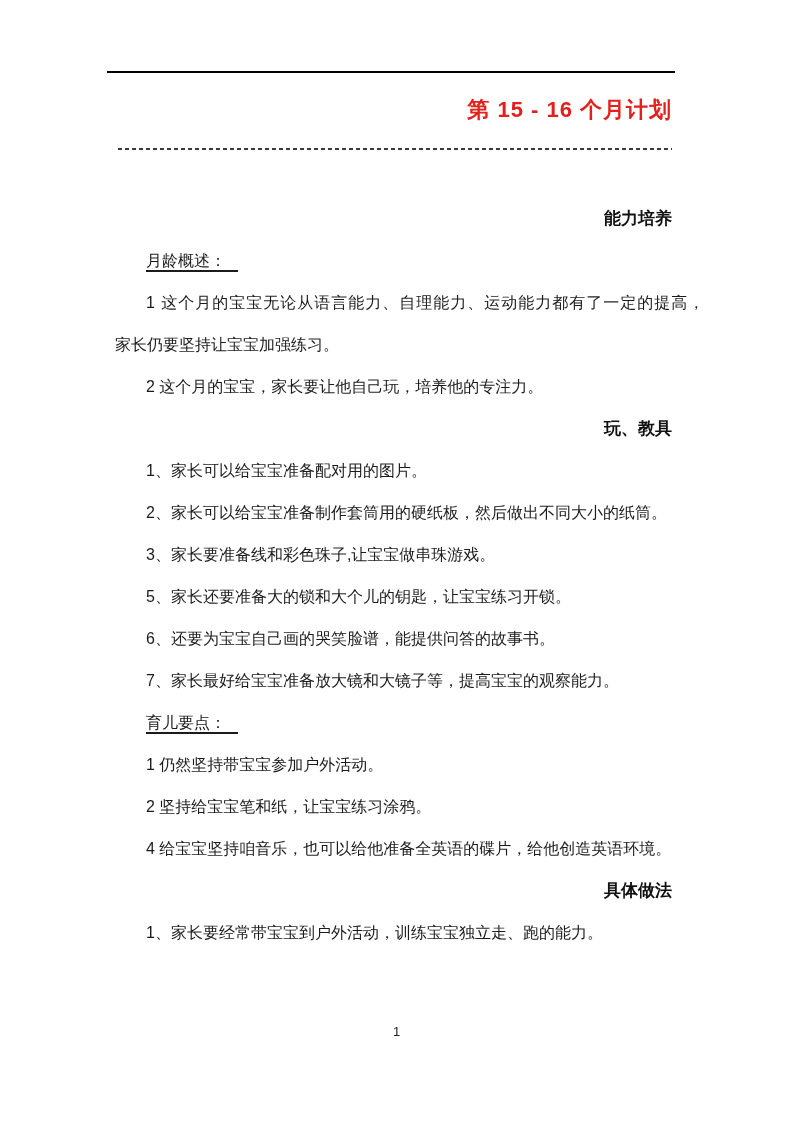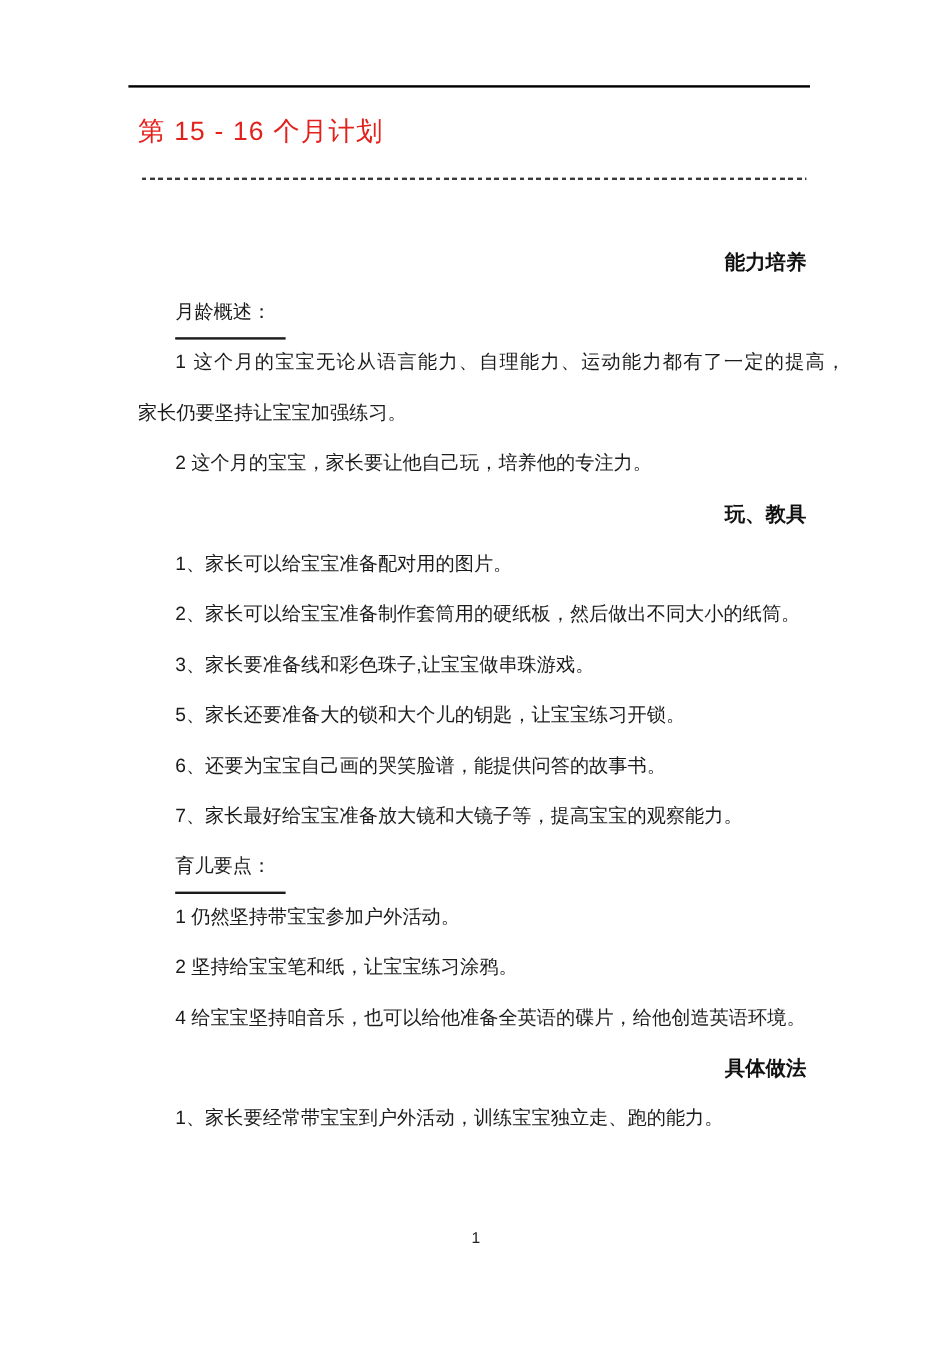--- a/index.html
+++ b/index.html
@@ -15,22 +15,22 @@
   }
   .top-rule {
     margin: 71px 118px 0 107px;
     border-top: 2px solid #000000;
     height: 0;
   }
   .doc-title {
     margin: 22px 121px 0 115px;
     line-height: 30px;
     font-size: 22px;
-    font-weight: 400;
-    text-align: left;
+    font-weight: 700;
+    text-align: right;
     letter-spacing: 1px;
     white-space: nowrap;
   }
   .dash-sep {
     margin: 23px 121px 0 118px;
     height: 2px;
     background: repeating-linear-gradient(90deg, #3a3a3a 0px, #3a3a3a 4px, transparent 4px, transparent 7px);
   }
   .content {
     margin: 48px 121px 0 115px;
@@ -44,21 +44,21 @@
   .h {
     font-weight: 700;
     font-size: 17px;
     text-align: right;
     color: #111111;
   }
   .lbl { text-indent: 31px; }
   .lbl .u {
     border-bottom: 2px solid #1b1b1b;
     padding-right: 12px;
-    padding-bottom: 12px;
+    padding-bottom: 1px;
   }
   .ln { text-indent: 31px; }
   .ln.sp { letter-spacing: 1px; }
   .cont { text-indent: 0; }
   .page-num {
     position: absolute;
     left: 0;
     right: 0;
     top: 1024px;
     text-align: center;

